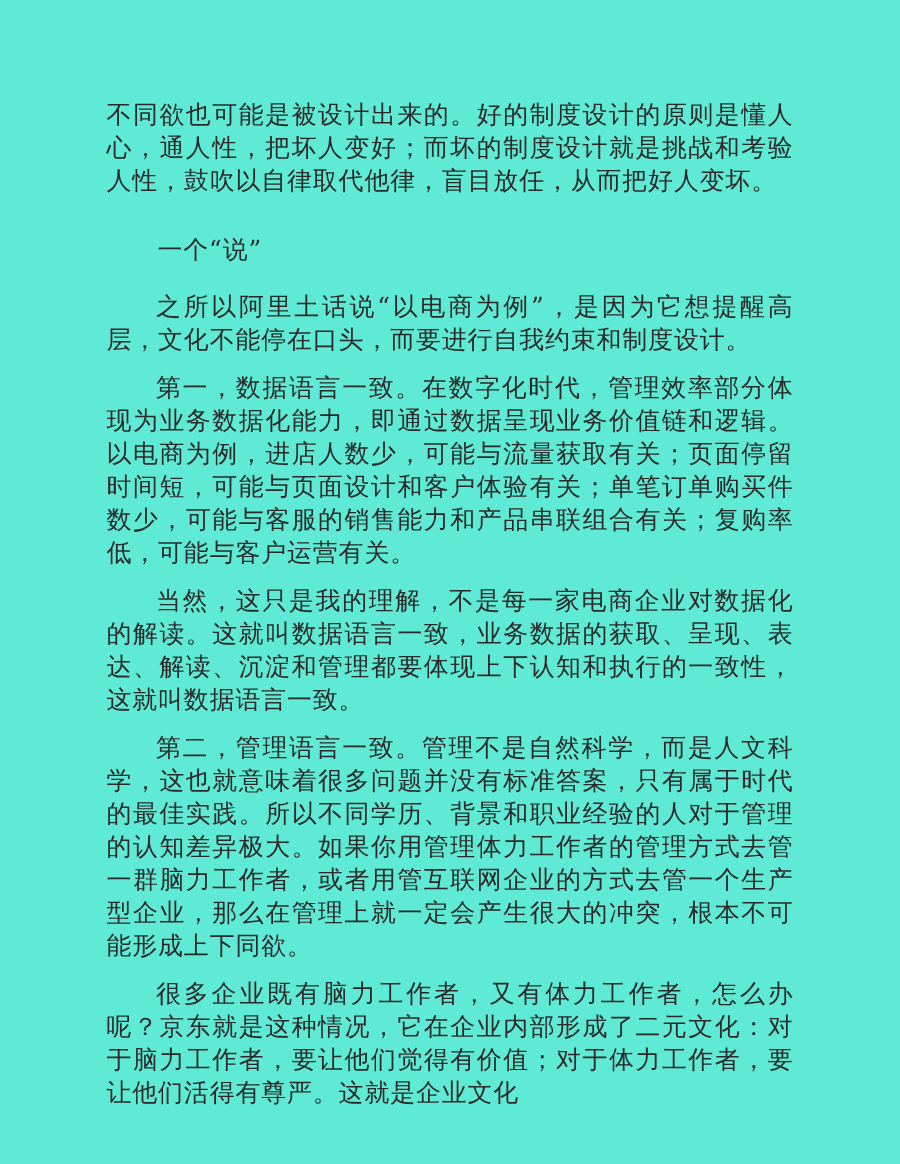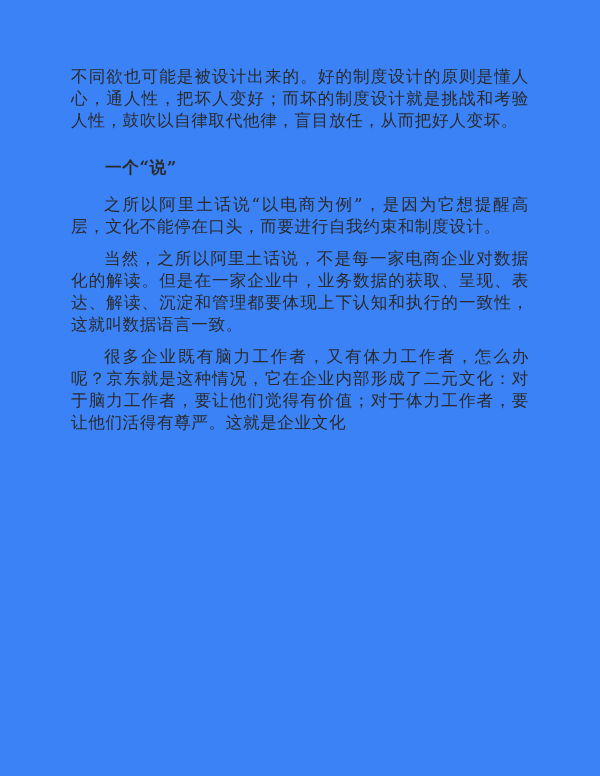--- a/index.html
+++ b/index.html
@@ -5,49 +5,51 @@
   html, body { margin: 0; padding: 0; }
   body {
     width: 600px; height: 776px; overflow: hidden;
     background: #fdfdfd;
     font-family: "DejaVu Serif", "Liberation Serif", serif;
     color: #2a2a2a;
   }
   .page {
     position: relative;
     width: 600px; height: 776px;
-    background: #3b82f6;
+    background: #5eead4;
   }
   .content {
     position: absolute;
     left: 71px; top: 66px;
     width: 458px;
   }
   p {
     margin: 0 0 10px 0;
     font-size: 16.6px;
     line-height: 22px;
     letter-spacing: 0.6px;
     text-align: justify;
     text-justify: inter-ideograph;
   }
   p.indent { text-indent: 33px; }
   p.first { margin-bottom: 0; }
   h3 {
     margin: 24px 0 16px 34px;
     font-size: 16.6px;
-    font-weight: bold;
+    font-weight: normal;
     line-height: 22px;
     letter-spacing: 0.6px;
   }
 </style>
 </head>
 <body>
 
 <div class="page">
   <div class="content">
     <p class="first">不同欲也可能是被设计出来的。好的制度设计的原则是懂人心，通人性，把坏人变好；而坏的制度设计就是挑战和考验人性，鼓吹以自律取代他律，盲目放任，从而把好人变坏。</p>
     <h3>一个“说”</h3>
     <p class="indent">之所以阿里土话说“以电商为例”，是因为它想提醒高层，文化不能停在口头，而要进行自我约束和制度设计。</p>
-    <p class="indent">当然，之所以阿里土话说，不是每一家电商企业对数据化的解读。但是在一家企业中，业务数据的获取、呈现、表达、解读、沉淀和管理都要体现上下认知和执行的一致性，这就叫数据语言一致。</p>
+    <p class="indent">第一，数据语言一致。在数字化时代，管理效率部分体现为业务数据化能力，即通过数据呈现业务价值链和逻辑。以电商为例，进店人数少，可能与流量获取有关；页面停留时间短，可能与页面设计和客户体验有关；单笔订单购买件数少，可能与客服的销售能力和产品串联组合有关；复购率低，可能与客户运营有关。</p>
+    <p class="indent">当然，这只是我的理解，不是每一家电商企业对数据化的解读。这就叫数据语言一致，业务数据的获取、呈现、表达、解读、沉淀和管理都要体现上下认知和执行的一致性，这就叫数据语言一致。</p>
+    <p class="indent">第二，管理语言一致。管理不是自然科学，而是人文科学，这也就意味着很多问题并没有标准答案，只有属于时代的最佳实践。所以不同学历、背景和职业经验的人对于管理的认知差异极大。如果你用管理体力工作者的管理方式去管一群脑力工作者，或者用管互联网企业的方式去管一个生产型企业，那么在管理上就一定会产生很大的冲突，根本不可能形成上下同欲。</p>
     <p class="indent">很多企业既有脑力工作者，又有体力工作者，怎么办呢？京东就是这种情况，它在企业内部形成了二元文化：对于脑力工作者，要让他们觉得有价值；对于体力工作者，要让他们活得有尊严。这就是企业文化</p>
   </div>
 </div>
 
 </body></html>

